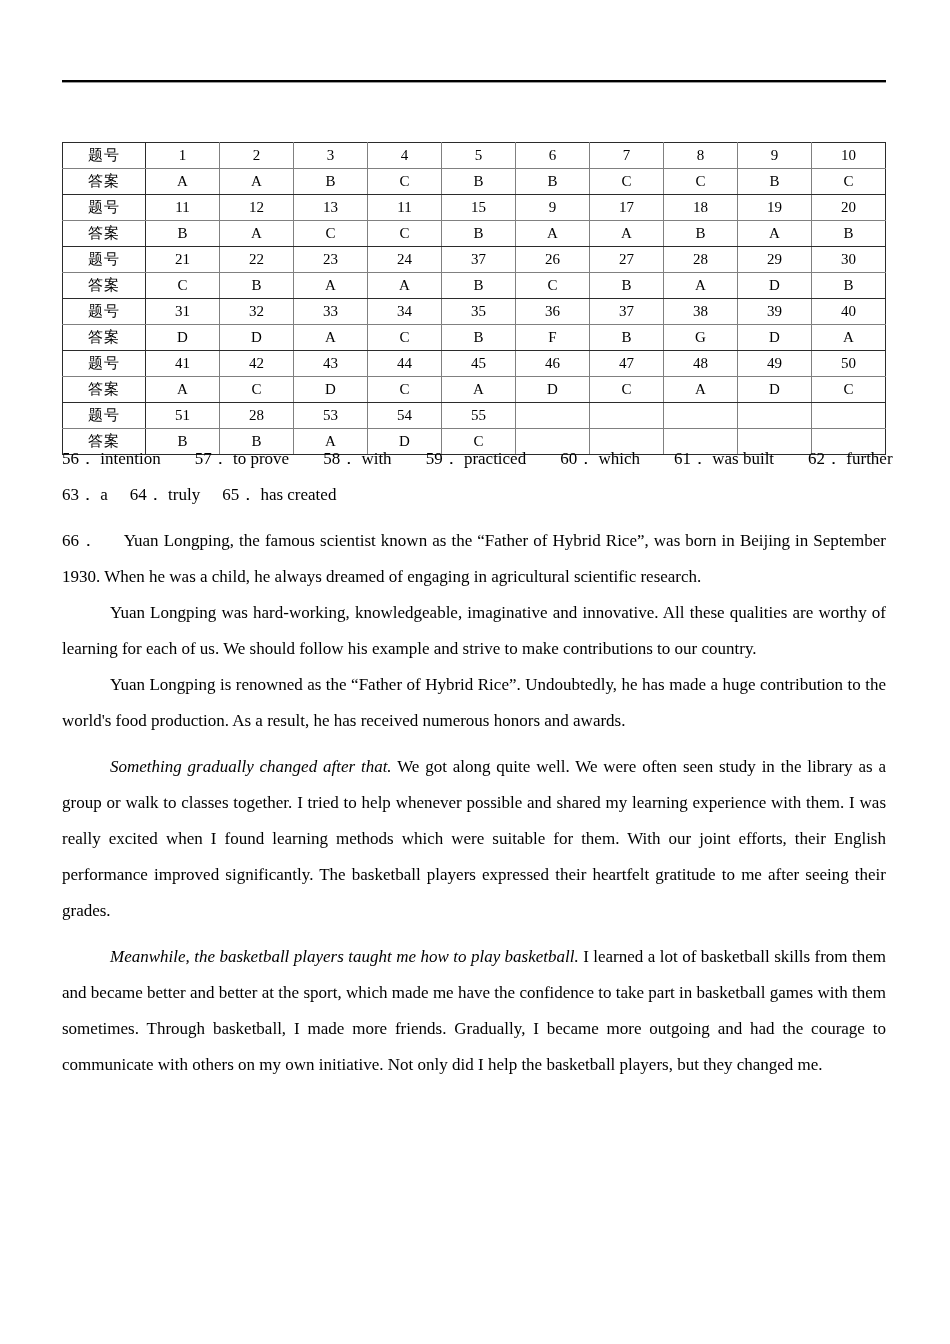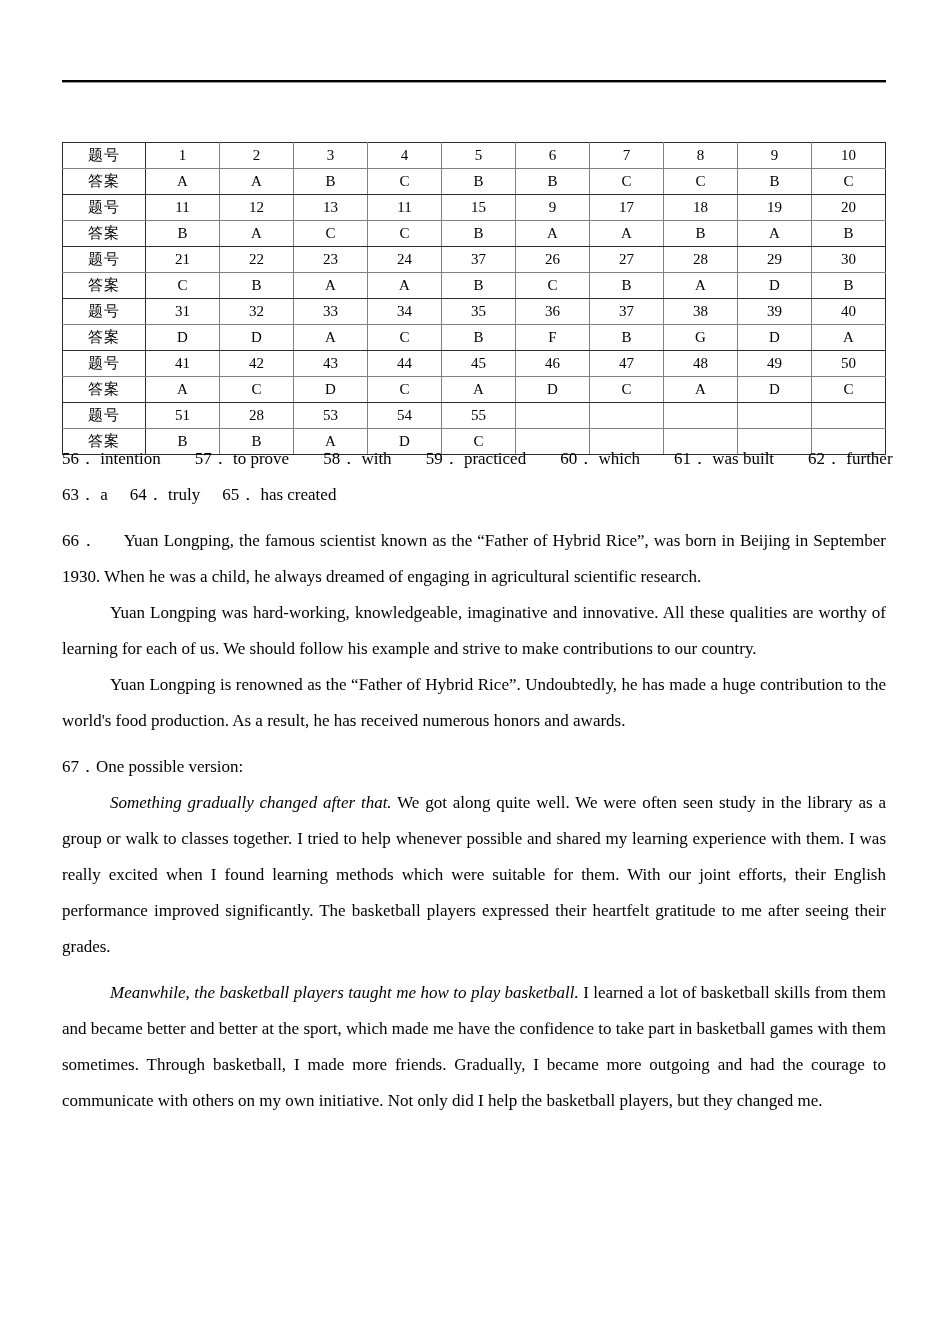--- a/index.html
+++ b/index.html
@@ -317,21 +317,20 @@
     </div>
 
     <div class="gap-sm"></div>
 
     <div class="para"><span>66．</span><span class="sp-q"></span><span>Yuan Longping, the famous scientist known as the “Father of Hybrid Rice”, was born in Beijing in September 1930. When he was a child, he always dreamed of engaging in agricultural scientific research.</span></div>
     <div class="para indent">Yuan Longping was hard-working, knowledgeable, imaginative and innovative. All these qualities are worthy of learning for each of us. We should follow his example and strive to make contributions to our country.</div>
     <div class="para indent">Yuan Longping is renowned as the “Father of Hybrid Rice”. Undoubtedly, he has made a huge contribution to the world's food production. As a result, he has received numerous honors and awards.</div>
 
     <div class="gap-sm"></div>
 
-    <div class="para"><span>67．</span><span>One possible version:</span></div>
     <div class="para indent"><span class="it">Something gradually changed after that.</span><span> We got along quite well. We were often seen study in the library as a group or walk to classes together. I tried to help whenever possible and shared my learning experience with them. I was really excited when I found learning methods which were suitable for them. With our joint efforts, their English performance improved significantly. The basketball players expressed their heartfelt gratitude to me after seeing their grades.</span></div>
 
     <div class="gap-sm"></div>
 
     <div class="para indent"><span class="it">Meanwhile, the basketball players taught me how to play basketball.</span><span> I learned a lot of basketball skills from them and became better and better at the sport, which made me have the confidence to take part in basketball games with them sometimes. Through basketball, I made more friends. Gradually, I became more outgoing and had the courage to communicate with others on my own initiative. Not only did I help the basketball players, but they changed me.</span></div>
 
   </div>
 </div>
 
 </body></html>

